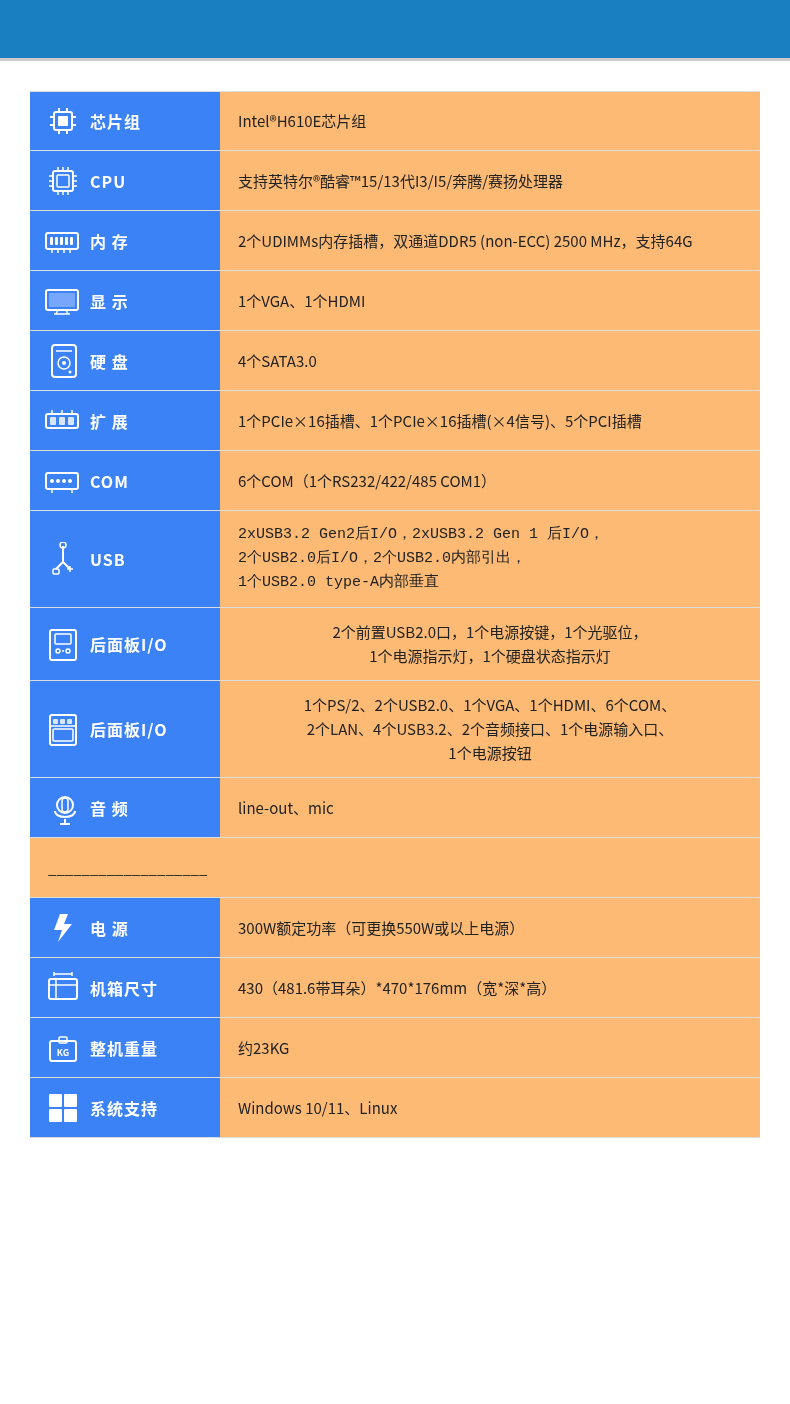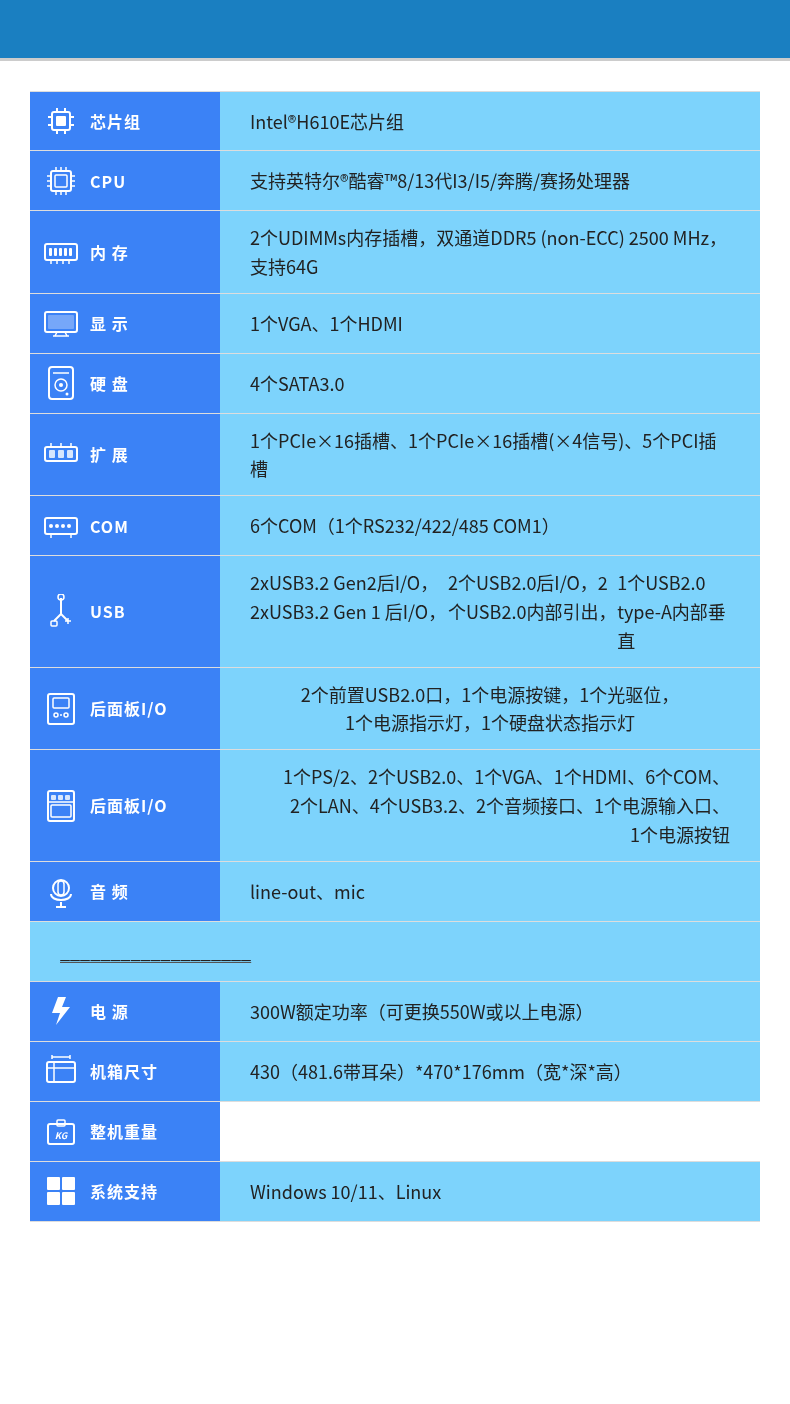--- a/index.html
+++ b/index.html
@@ -63,43 +63,42 @@
       gap: 10px;
       color: #fff;
     }
 
     .spec-icon {
       width: 38px;
       height: 38px;
       min-width: 38px;
       display: flex;
       align-items: center;
-      justify-content: center;
+      justify-content: flex-end;
       font-size: 22px;
       color: #fff;
-      font-style: italic;
     }
 
     .spec-label-text {
       font-size: 16px;
       font-weight: bold;
       color: #fff;
       letter-spacing: 1px;
       white-space: nowrap;
     }
 
     .spec-value {
       flex: 1;
-      padding: 12px 30px;
-      font-size: 18px;
+      padding: 12px 18px;
+      font-size: 15px;
       color: #222;
       display: flex;
       align-items: center;
       line-height: 1.6;
-      background: #7dd3fc;
+      background: #fdba74;
     }
   </style>
 </head>
 <body>
 
 <div class="header">
   <div class="header-title"></div>
   <div class="header-subtitle"></div>
 </div>
 
@@ -143,21 +142,21 @@
       <line x1="12" y1="3" x2="12" y2="7" stroke="white" stroke-width="1.5"></line>
       <line x1="17" y1="3" x2="17" y2="7" stroke="white" stroke-width="1.5"></line>
       <line x1="22" y1="3" x2="22" y2="7" stroke="white" stroke-width="1.5"></line>
       <line x1="12" y1="27" x2="12" y2="31" stroke="white" stroke-width="1.5"></line>
       <line x1="17" y1="27" x2="17" y2="31" stroke="white" stroke-width="1.5"></line>
       <line x1="22" y1="27" x2="22" y2="31" stroke="white" stroke-width="1.5"></line>
     </svg>
         </div>
         <span class="spec-label-text">CPU</span>
       </div>
-      <div class="spec-value">支持英特尔®酷睿™8/13代I3/I5/奔腾/赛扬处理器</div>
+      <div class="spec-value">支持英特尔®酷睿™15/13代I3/I5/奔腾/赛扬处理器</div>
     </div>
     <div class="spec-row">
       <div class="spec-label">
         <div class="spec-icon">
           <svg width="36" height="28" viewBox="0 0 36 28" fill="none" xmlns="http://www.w3.org/2000/svg">
       <rect x="2" y="6" width="32" height="16" rx="2" stroke="white" stroke-width="2" fill="none"></rect>
       <rect x="6" y="10" width="3" height="8" rx="1" fill="white"></rect>
       <rect x="11" y="10" width="3" height="8" rx="1" fill="white"></rect>
       <rect x="16" y="10" width="3" height="8" rx="1" fill="white"></rect>
       <rect x="21" y="10" width="3" height="8" rx="1" fill="white"></rect>
@@ -244,21 +243,21 @@
       <line x1="17" y1="20" x2="10" y2="27" stroke="white" stroke-width="2"></line>
       <line x1="17" y1="20" x2="24" y2="27" stroke="white" stroke-width="2"></line>
       <circle cx="17" cy="3" r="3" stroke="white" stroke-width="1.5" fill="none"></circle>
       <rect x="7" y="27" width="6" height="5" rx="1" stroke="white" stroke-width="1.5" fill="none"></rect>
       <line x1="21" y1="27" x2="27" y2="27" stroke="white" stroke-width="1.5"></line>
       <line x1="24" y1="24" x2="24" y2="30" stroke="white" stroke-width="1.5"></line>
     </svg>
         </div>
         <span class="spec-label-text">USB</span>
       </div>
-      <div class="spec-value" style="flex-direction: row; align-items: flex-start; justify-content: center;">
+      <div class="spec-value" style="flex-direction: column; align-items: flex-start; justify-content: center; font-family: Liberation Mono, monospace;">
         <span>2xUSB3.2 Gen2后I/O，2xUSB3.2 Gen 1 后I/O，</span>
         <span>2个USB2.0后I/O，2个USB2.0内部引出，</span>
         <span>1个USB2.0 type-A内部垂直</span>
       </div>
     </div>
     <div class="spec-row">
       <div class="spec-label">
         <div class="spec-icon">
           <svg width="34" height="34" viewBox="0 0 34 34" fill="none" xmlns="http://www.w3.org/2000/svg">
       <rect x="4" y="3" width="26" height="30" rx="2" stroke="white" stroke-width="2" fill="none"></rect>
@@ -282,21 +281,21 @@
       <rect x="4" y="3" width="26" height="30" rx="2" stroke="white" stroke-width="2" fill="none"></rect>
       <line x1="4" y1="14" x2="30" y2="14" stroke="white" stroke-width="1.5"></line>
       <rect x="7" y="7" width="5" height="5" rx="1" fill="white" opacity="0.8"></rect>
       <rect x="14" y="7" width="5" height="5" rx="1" fill="white" opacity="0.8"></rect>
       <rect x="21" y="7" width="5" height="5" rx="1" fill="white" opacity="0.8"></rect>
       <rect x="7" y="17" width="20" height="12" rx="1" stroke="white" stroke-width="1.5" fill="none"></rect>
     </svg>
         </div>
         <span class="spec-label-text">后面板I/O</span>
       </div>
-      <div class="spec-value" style="flex-direction: column; align-items: flex-end; justify-content: center;">
+      <div class="spec-value" style="flex-direction: column; align-items: center; justify-content: center;">
         <span>1个PS/2、2个USB2.0、1个VGA、1个HDMI、6个COM、</span>
         <span>2个LAN、4个USB3.2、2个音频接口、1个电源输入口、</span>
         <span>1个电源按钮</span>
       </div>
     </div>
     <div class="spec-row">
       <div class="spec-label">
         <div class="spec-icon">
           <svg width="30" height="34" viewBox="0 0 30 34" fill="none" xmlns="http://www.w3.org/2000/svg">
       <circle cx="15" cy="14" r="8" stroke="white" stroke-width="2" fill="none"></circle>
@@ -305,21 +304,21 @@
       <line x1="15" y1="28" x2="15" y2="33" stroke="white" stroke-width="2"></line>
       <line x1="10" y1="33" x2="20" y2="33" stroke="white" stroke-width="2"></line>
     </svg>
         </div>
         <span class="spec-label-text">音 频</span>
       </div>
       <div class="spec-value">line-out、mic</div>
     </div>
     <div class="spec-row">
       <div class="spec-value">
-        <span style="text-decoration:underline; text-decoration-color:#555; text-underline-offset:3px;">___________________</span>
+        <span style="text-decoration-color:#555; text-underline-offset:3px;">___________________</span>
       </div>
     </div>
     <div class="spec-row">
       <div class="spec-label">
         <div class="spec-icon">
           <svg width="34" height="34" viewBox="0 0 34 34" fill="none" xmlns="http://www.w3.org/2000/svg">
       <polygon points="14,3 8,19 16,19 12,31 26,13 18,13 22,3" fill="white"></polygon>
     </svg>
         </div>
         <span class="spec-label-text">电 源</span>
@@ -346,20 +345,21 @@
       <div class="spec-label">
         <div class="spec-icon">
           <svg width="34" height="34" viewBox="0 0 34 34" fill="none" xmlns="http://www.w3.org/2000/svg">
       <rect x="4" y="10" width="26" height="20" rx="2" stroke="white" stroke-width="2" fill="none"></rect>
       <rect x="13" y="6" width="8" height="6" rx="1" stroke="white" stroke-width="1.5" fill="none"></rect>
       <text x="17" y="25" text-anchor="middle" font-size="9" fill="white" font-weight="bold">KG</text>
     </svg>
         </div>
         <span class="spec-label-text">整机重量</span>
       </div>
+      <div class="spec-value">约23KG</div>
     </div>
     <div class="spec-row">
       <div class="spec-label">
         <div class="spec-icon">
           <svg width="34" height="34" viewBox="0 0 34 34" fill="none" xmlns="http://www.w3.org/2000/svg">
       <rect x="3" y="3" width="13" height="13" rx="1" fill="white"></rect>
       <rect x="18" y="3" width="13" height="13" rx="1" fill="white"></rect>
       <rect x="3" y="18" width="13" height="13" rx="1" fill="white"></rect>
       <rect x="18" y="18" width="13" height="13" rx="1" fill="white"></rect>
     </svg>

